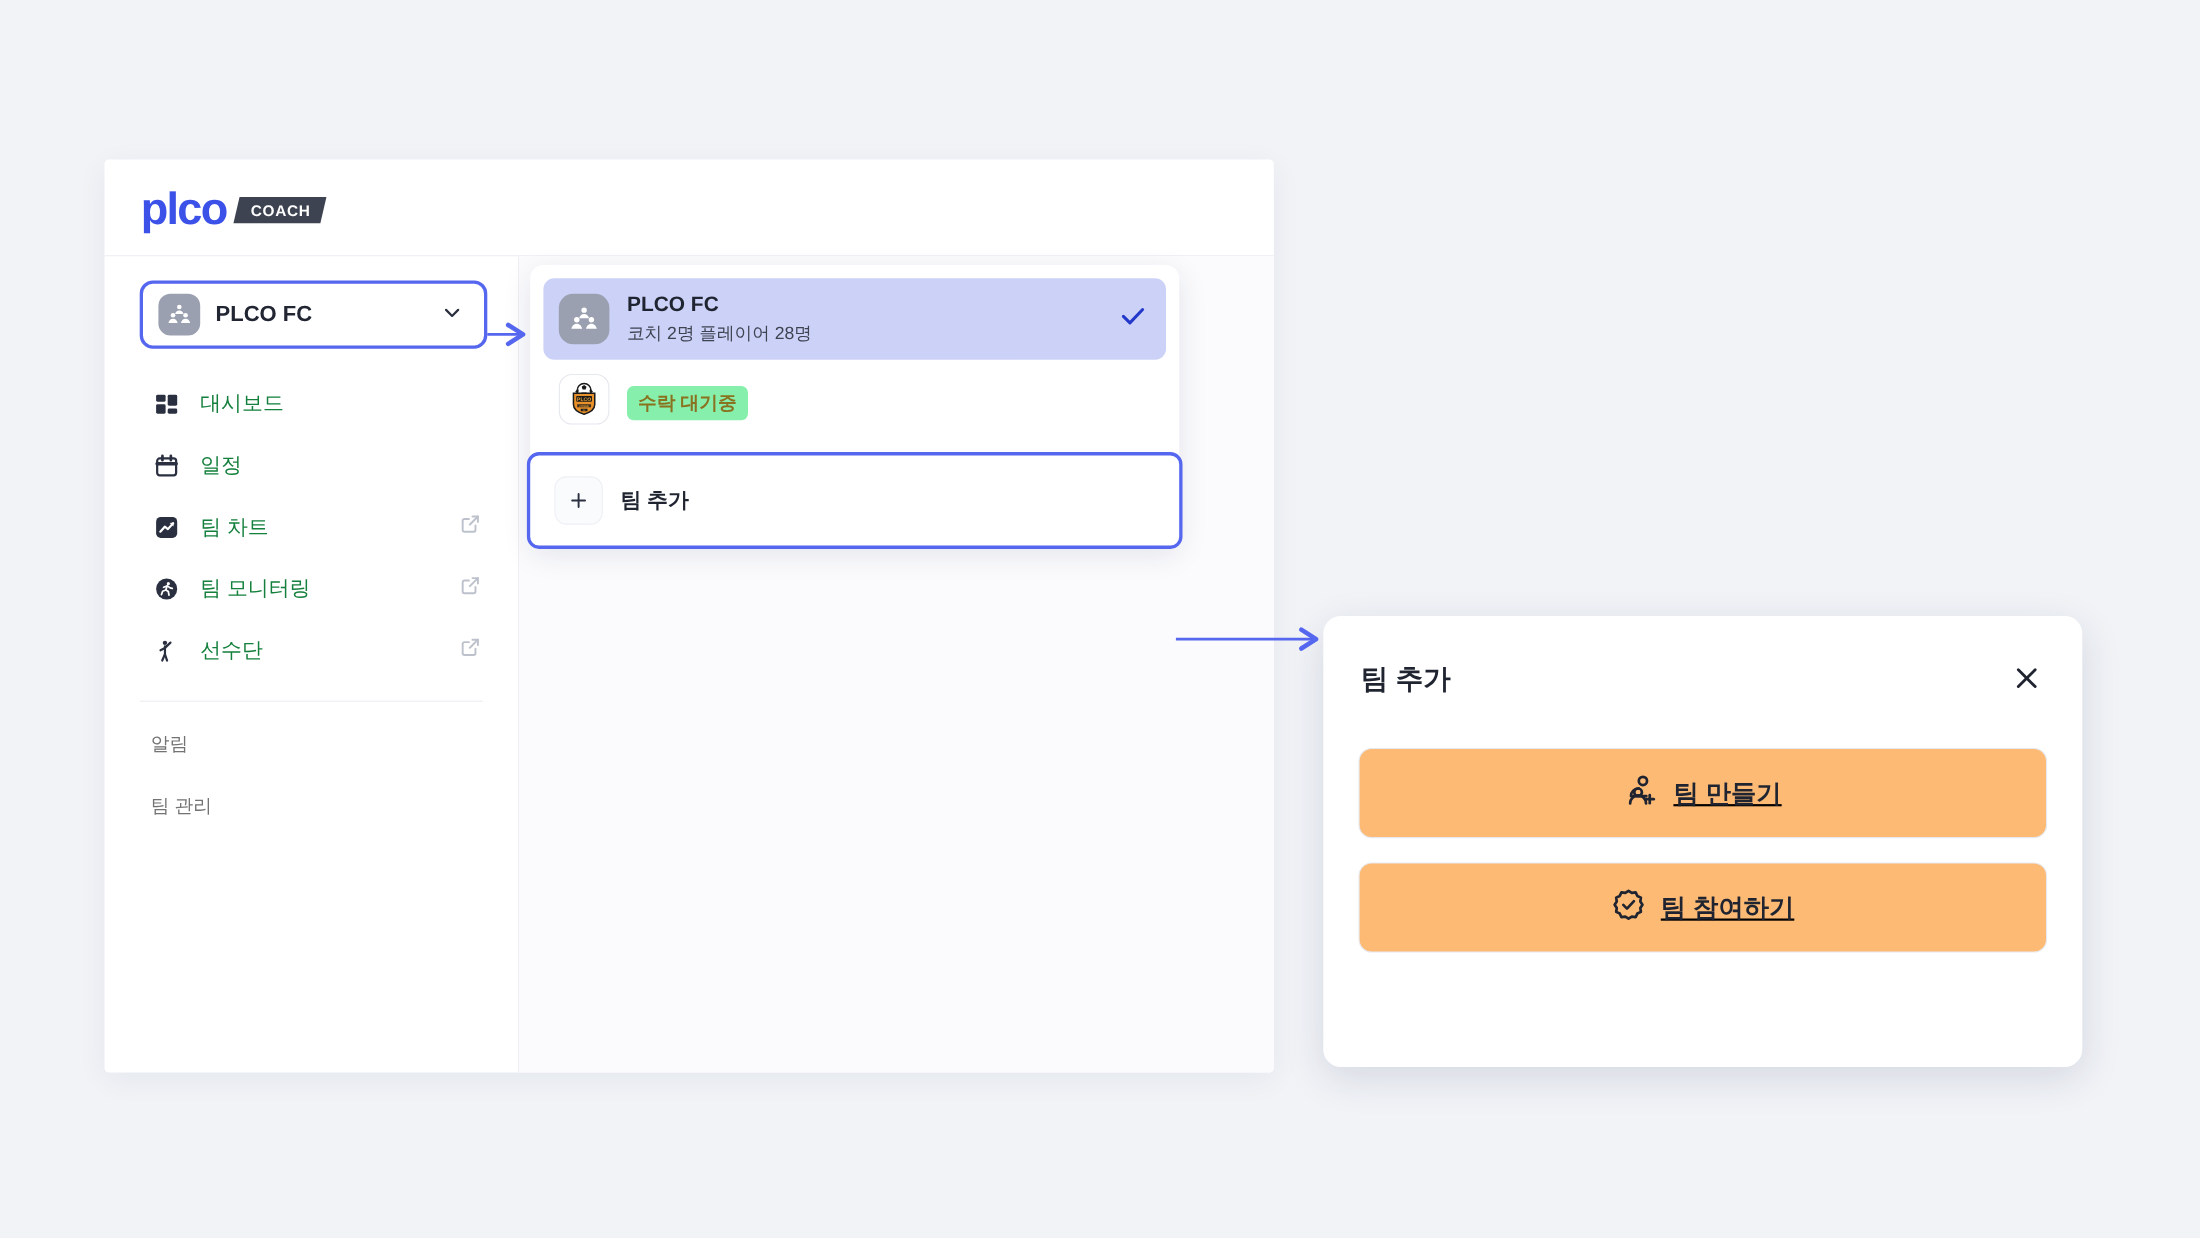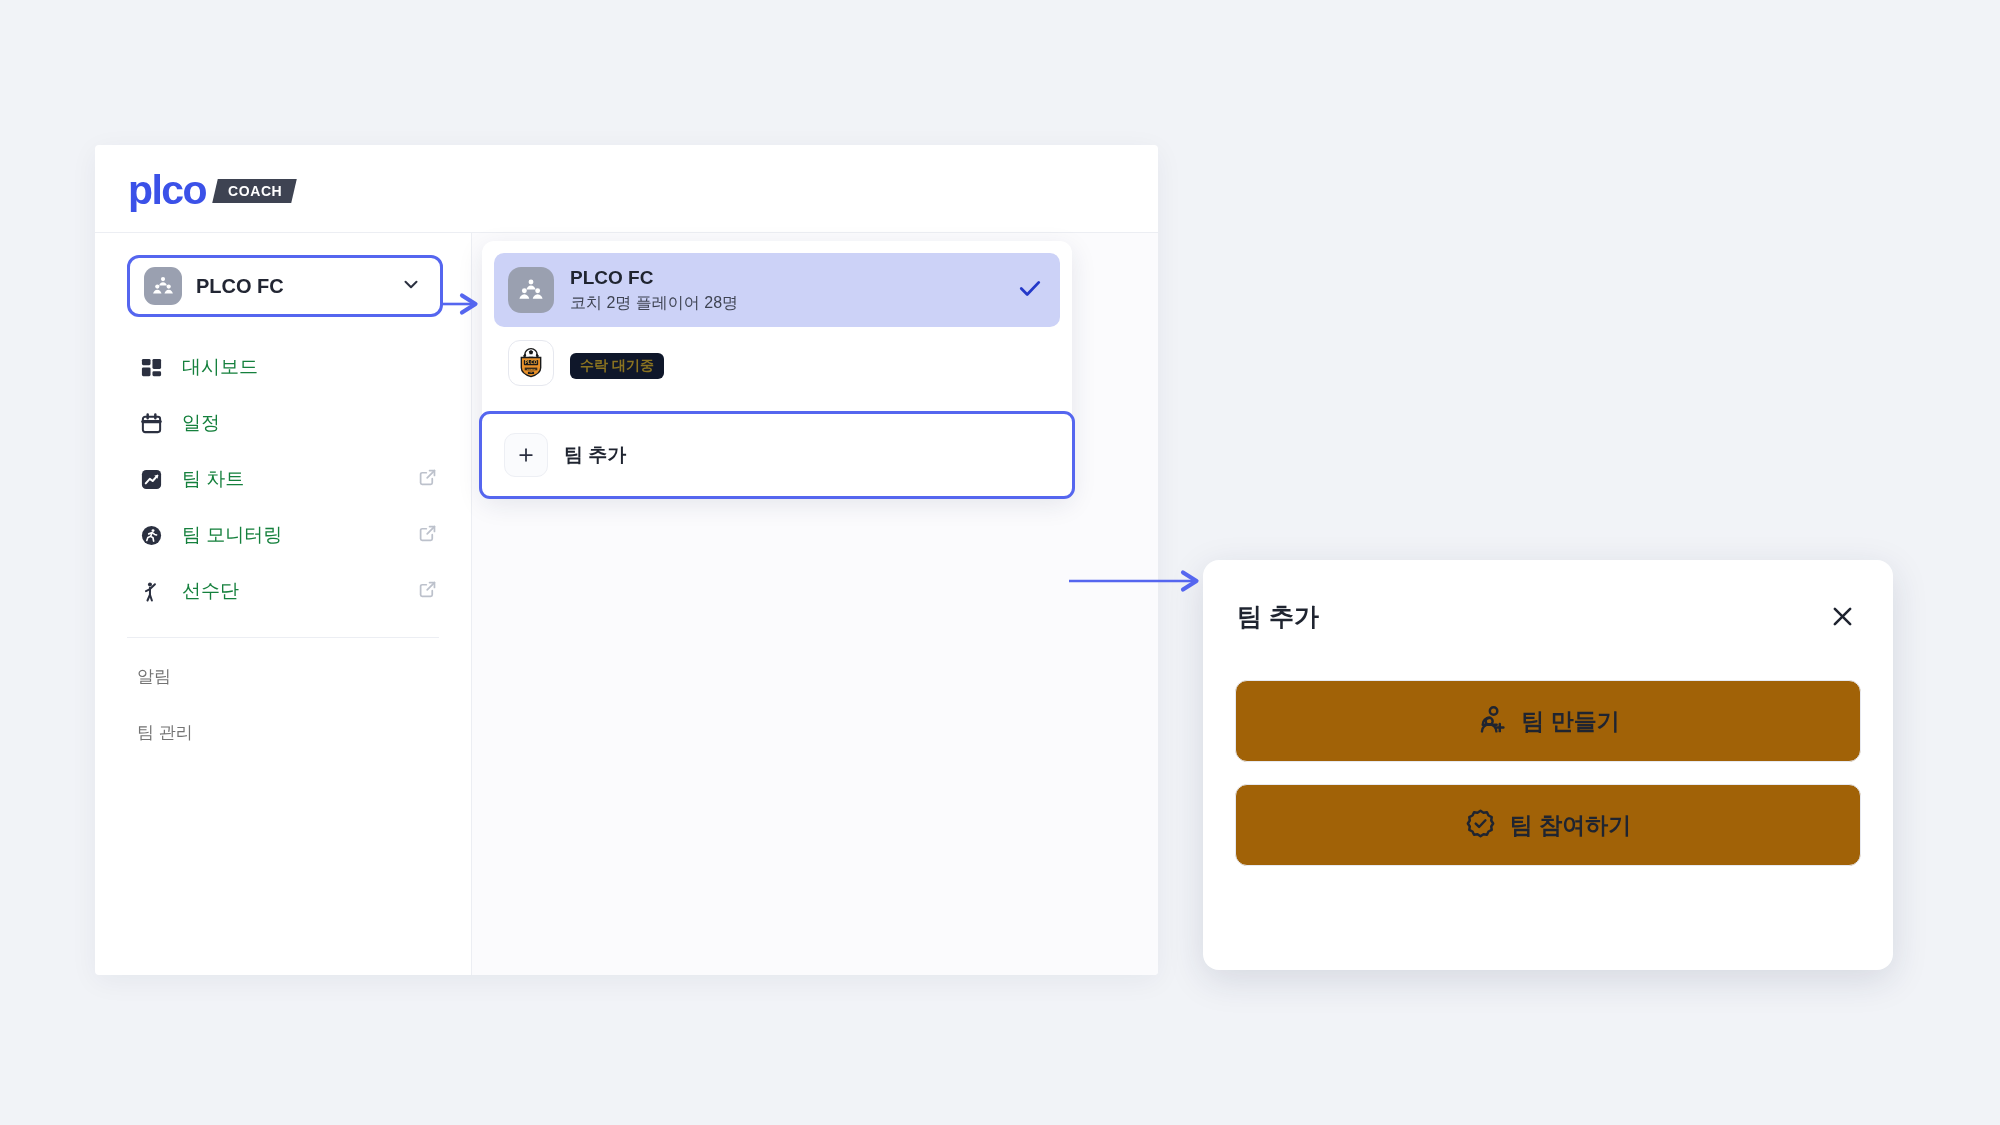--- a/index.html
+++ b/index.html
@@ -119,22 +119,22 @@
   }
   .dd-avatar.crest {
     background: #ffffff; border: 1px solid #e6e8ef; border-radius: 12px;
   }
   .dd-texts { flex: 1; min-width: 0; }
   .dd-title { font-size: 19px; font-weight: 700; color: #1f2430; line-height: 1.25; }
   .dd-title.muted { font-weight: 700; color: #b2b7c4; }
   .dd-sub { font-size: 16px; color: #3e4352; margin-top: 3px; }
   .pending-badge {
     display: inline-block; margin-top: 7px;
-    background: #0f172a; color: #8a7320;
-    font-size: 14px; font-weight: 600;
+    background: #86efac; color: #8a7320;
+    font-size: 17px; font-weight: 600;
     padding: 4px 10px; border-radius: 6px;
   }
   .check { flex: none; }
 
   .dd-add {
     margin: 4px -3px -3px -3px;
     border: 3px solid #5566ef;
     border-radius: 11px;
     background: #ffffff;
     height: 88px;
@@ -160,22 +160,22 @@
   }
   .modal-header {
     display: flex; align-items: center; justify-content: space-between;
     padding: 0 2px 0 2px; height: 44px;
   }
   .modal-title { font-size: 25px; font-weight: 700; color: #1f2430; }
   .modal-close { width: 34px; height: 34px; display: flex; align-items: center; justify-content: center; }
   .modal-actions { margin-top: 42px; display: flex; flex-direction: column; gap: 22px; }
   .modal-btn {
     height: 82px; border: 1px solid #e7e9f0; border-radius: 12px;
-    background: #a16207;
-    display: flex; align-items: center; justify-content: center; gap: 14px;
+    background: #fdba74;
+    display: flex; align-items: center; justify-content: center; gap: 14px; text-decoration: underline;
   }
   .modal-btn-label { font-size: 23px; font-weight: 700; color: #1f2430; }
 
   
   .arrow-svg { position: absolute; left: 0; top: 0; width: 2000px; height: 1125px; pointer-events: none; }
 </style>
 </head>
 <body>
 
 <div id="stage">

